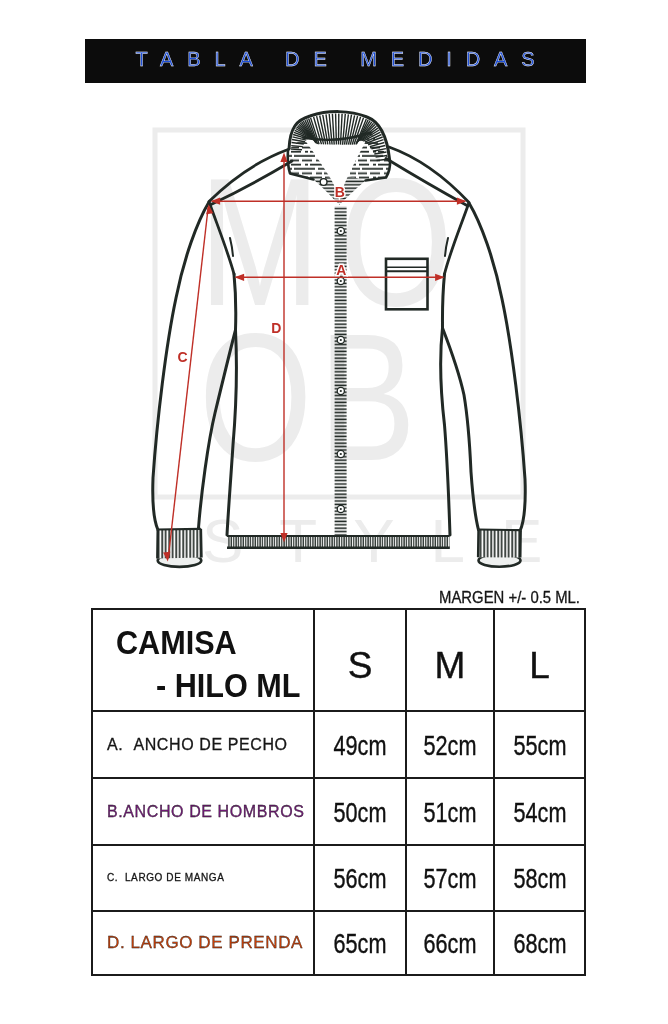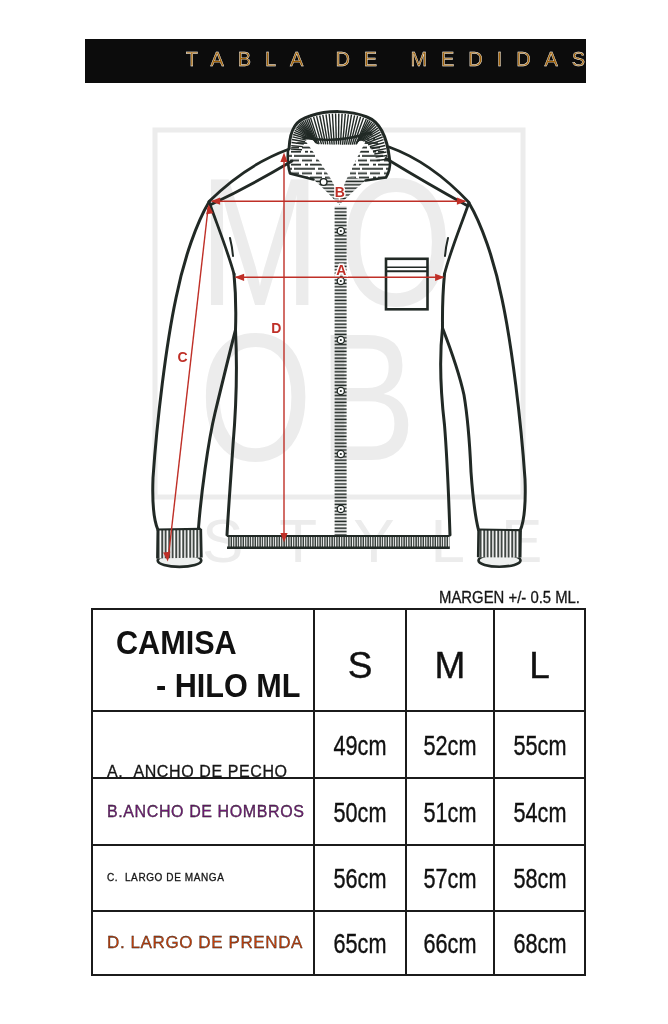--- a/index.html
+++ b/index.html
@@ -4,22 +4,22 @@
 <style>
 html,body{margin:0;padding:0;background:#fff}
 body{width:668px;height:1024px;position:relative;overflow:hidden;
  font-family:"Liberation Sans",sans-serif}
 </style>
 </head>
 <body>
 
 <div style="position:absolute;left:85px;top:39px;width:501px;height:44px;background:#0c0c0c"></div>
 
-<div style="position:absolute;left:85px;top:42px;width:514px;height:34px;line-height:34px;text-align:right;
- font-size:20px;letter-spacing:13.9px;color:#a16207;-webkit-text-stroke:0.4px #fff">TABLA DE MEDIDAS</div>
+<div style="position:absolute;left:85px;top:42px;width:514px;height:34px;line-height:34px;text-align:center;
+ font-size:20px;letter-spacing:13.9px;color:#1d4ed8;-webkit-text-stroke:0.4px #fff">TABLA DE MEDIDAS</div>
 
 <svg width="668" height="1024" viewBox="0 0 668 1024" style="position:absolute;left:0;top:0">
 <defs>
 <pattern id="hx" width="34" height="12.9" patternUnits="userSpaceOnUse">
  <g stroke="#212925" stroke-width="1.7">
   <line x1="-2" y1="1.2" x2="35" y2="1.2" stroke-dasharray="11 3 8 2 14 4"></line>
   <line x1="-9" y1="5.5" x2="35" y2="5.5" stroke-dasharray="15 4 6 2 9 3"></line>
   <line x1="-5" y1="9.8" x2="35" y2="9.8" stroke-dasharray="7 2 12 3 10 4"></line>
  </g>
 </pattern>
@@ -252,21 +252,21 @@
 
 <div style="position:absolute;left:156px;top:665.5px;font-size:34px;font-weight:bold;color:#111;
  transform:scaleX(0.9);transform-origin:left top;white-space:nowrap">- HILO ML</div>
 
 <div style="position:absolute;left:320.0px;top:648px;width:80px;height:36px;line-height:36px;text-align:center;font-size:37px;color:#111;-webkit-text-stroke:0.4px #111">S</div>
 
 <div style="position:absolute;left:410.0px;top:648px;width:80px;height:36px;line-height:36px;text-align:center;font-size:37px;color:#111;-webkit-text-stroke:0.4px #111">M</div>
 
 <div style="position:absolute;left:499.5px;top:648px;width:80px;height:36px;line-height:36px;text-align:center;font-size:37px;color:#111;-webkit-text-stroke:0.4px #111">L</div>
 
-<div style="position:absolute;left:107px;top:763px;height:18px;line-height:18px;font-size:16px;letter-spacing:0.6px;color:#161616;-webkit-text-stroke:0.3px #161616">A.&nbsp;&nbsp;ANCHO DE PECHO</div>
+<div style="position:absolute;left:107px;top:736px;height:18px;line-height:18px;font-size:16px;letter-spacing:0.6px;color:#161616;-webkit-text-stroke:0.3px #161616">A.&nbsp;&nbsp;ANCHO DE PECHO</div>
 
 <div style="position:absolute;left:300.0px;top:728.5px;width:120px;height:32px;line-height:32px;text-align:center;font-size:28.5px;color:#111;transform:scaleX(0.76);-webkit-text-stroke:0.4px #111">49cm</div>
 
 <div style="position:absolute;left:390.0px;top:728.5px;width:120px;height:32px;line-height:32px;text-align:center;font-size:28.5px;color:#111;transform:scaleX(0.76);-webkit-text-stroke:0.4px #111">52cm</div>
 
 <div style="position:absolute;left:479.5px;top:728.5px;width:120px;height:32px;line-height:32px;text-align:center;font-size:28.5px;color:#111;transform:scaleX(0.76);-webkit-text-stroke:0.4px #111">55cm</div>
 
 <div style="position:absolute;left:107px;top:802.5px;height:18px;line-height:18px;font-size:16px;letter-spacing:0.6px;color:#701a75;-webkit-text-stroke:0.3px #161616">B.ANCHO DE HOMBROS</div>
 
 <div style="position:absolute;left:300.0px;top:795.5px;width:120px;height:32px;line-height:32px;text-align:center;font-size:28.5px;color:#111;transform:scaleX(0.76);-webkit-text-stroke:0.4px #111">50cm</div>

